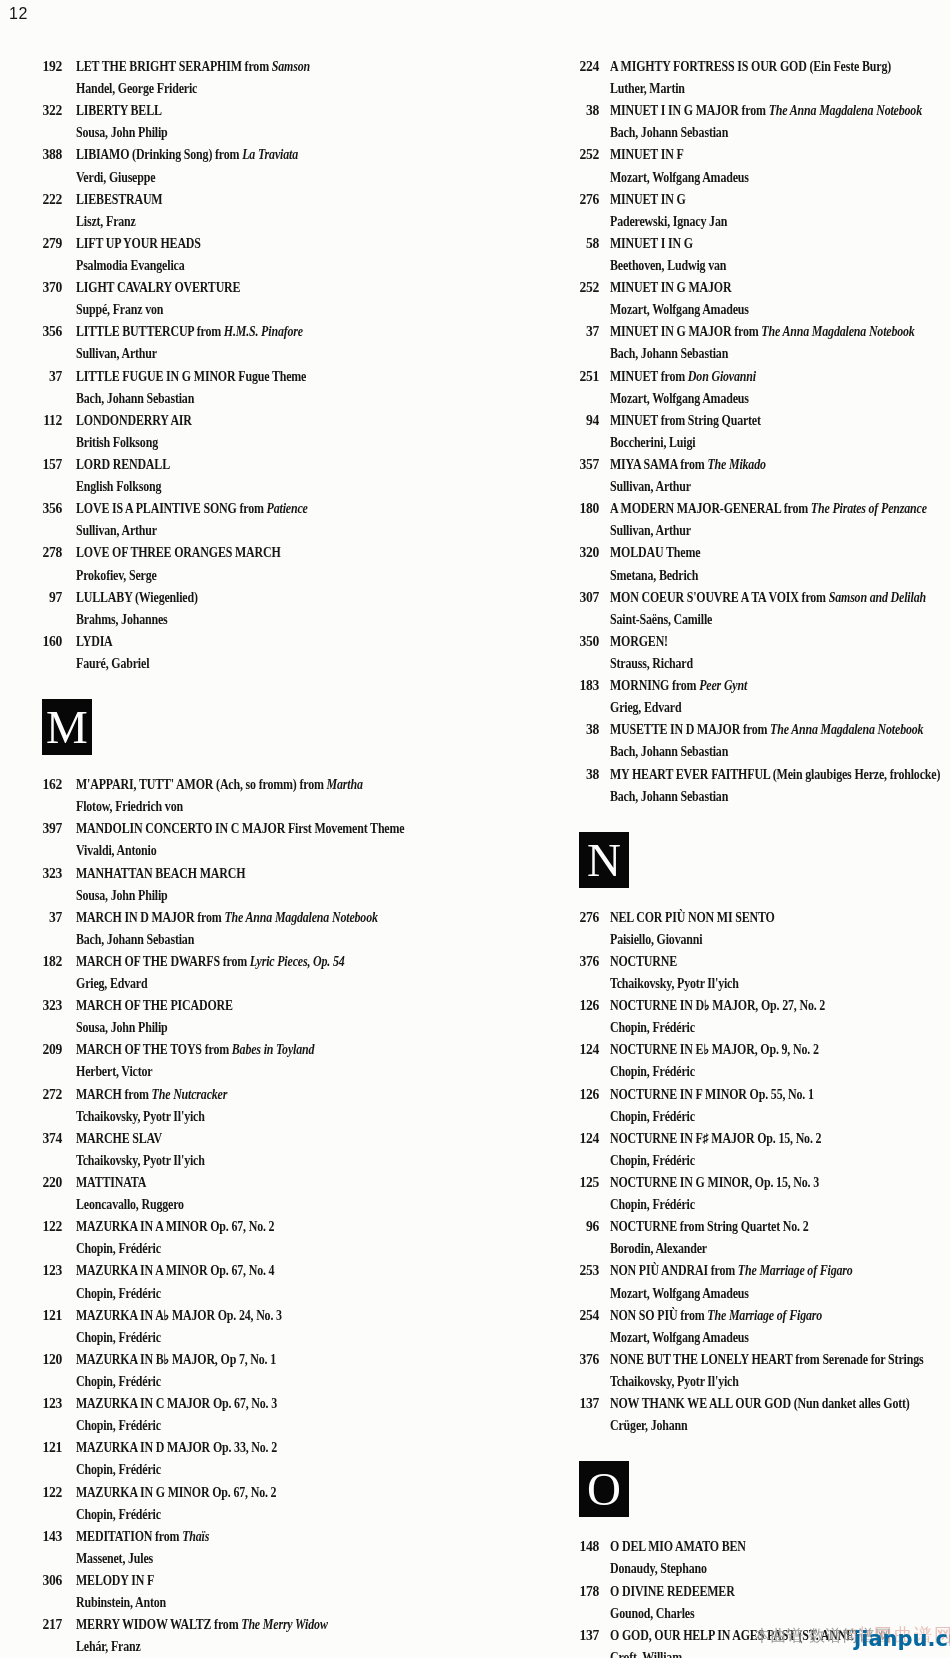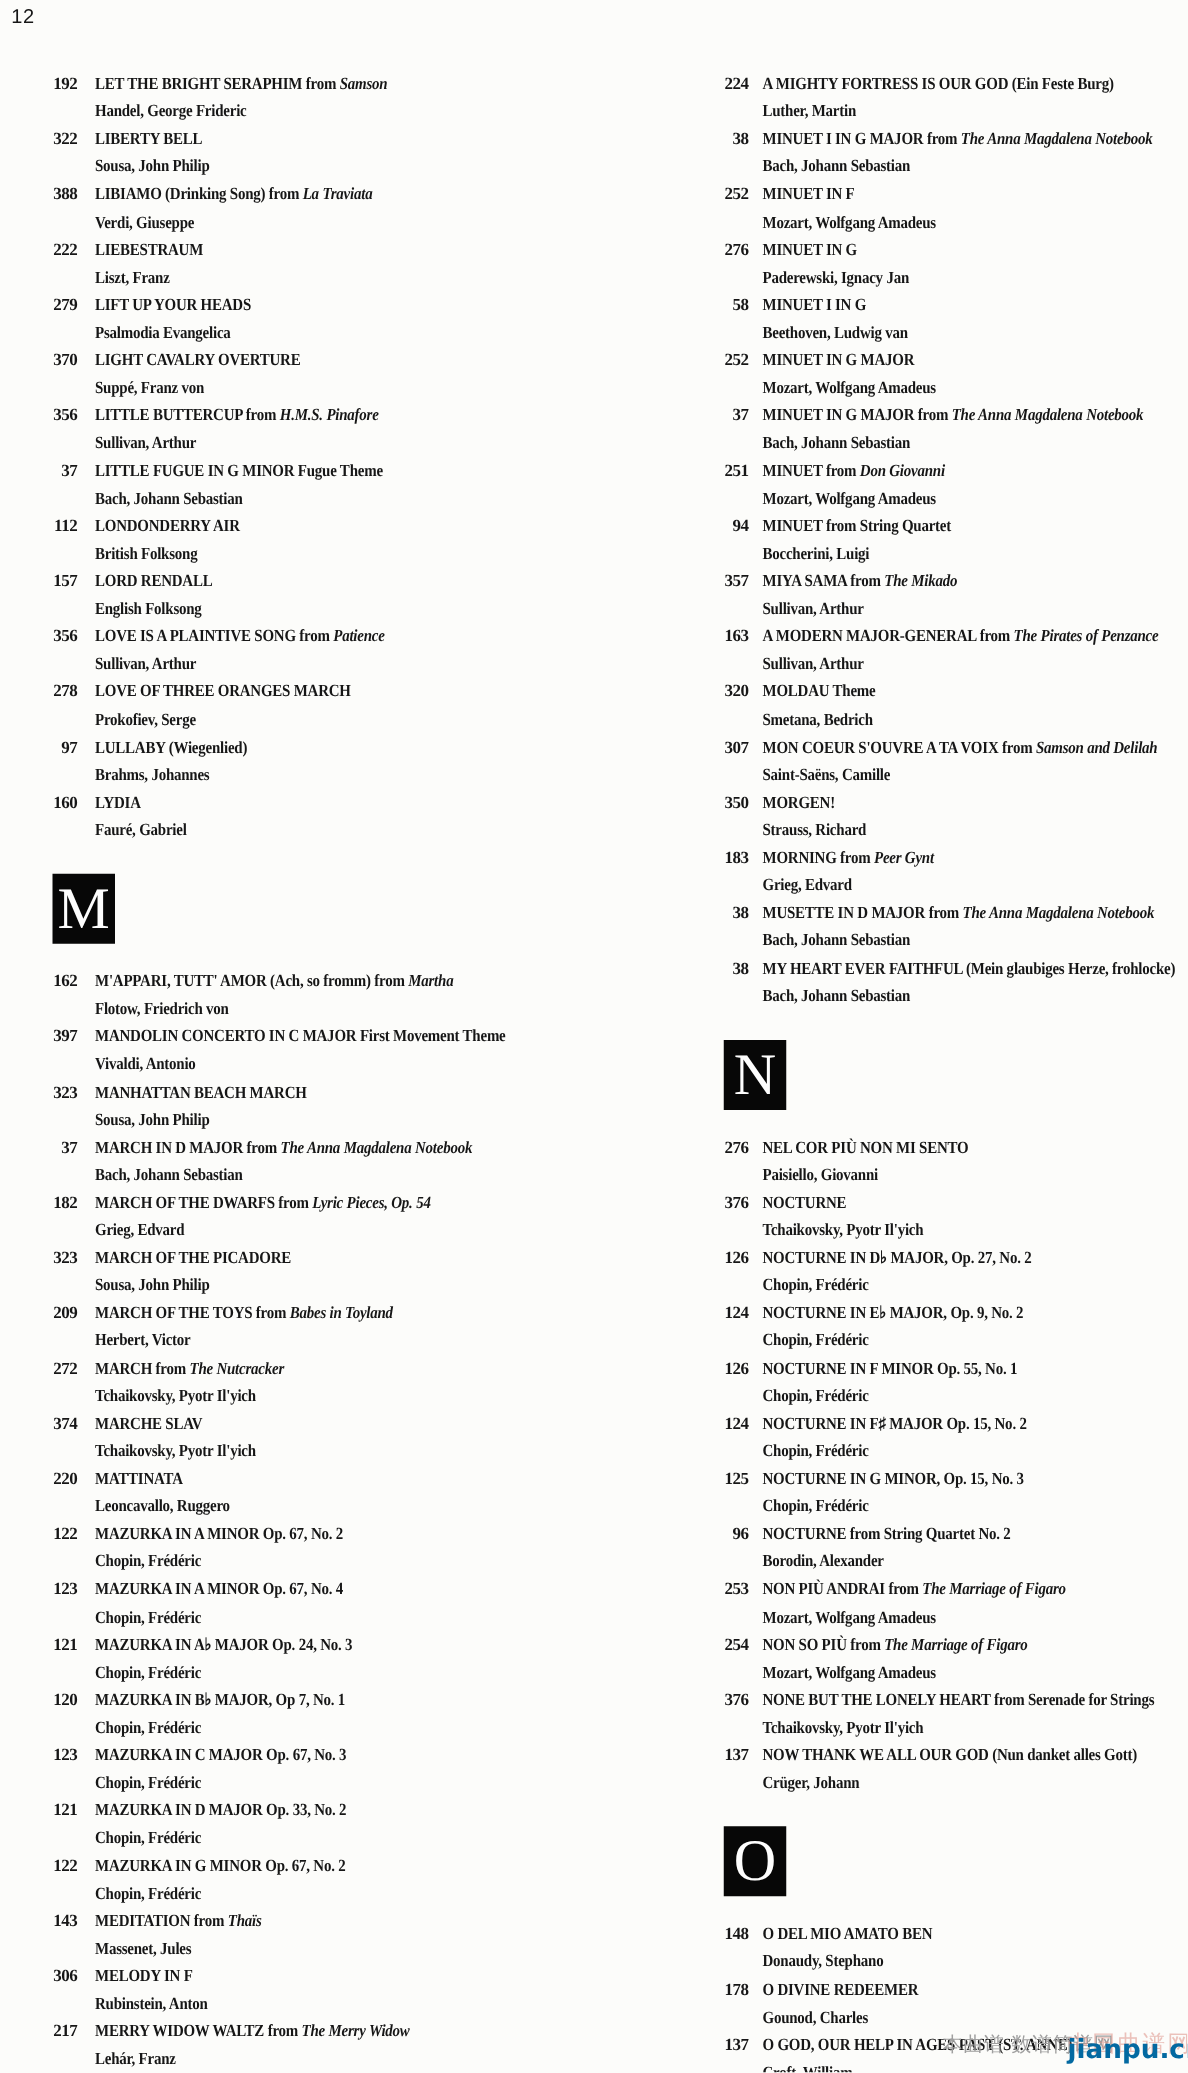--- a/index.html
+++ b/index.html
@@ -150,21 +150,21 @@
       <div class="line title-line"><span class="num">252</span><span class="txt"><span>MINUET IN G MAJOR</span></span></div>
       <div class="line composer-line"><span class="txt">Mozart, Wolfgang Amadeus</span></div>
       <div class="line title-line"><span class="num">37</span><span class="txt"><span>MINUET IN G MAJOR from </span><span class="it">The Anna Magdalena Notebook</span></span></div>
       <div class="line composer-line"><span class="txt">Bach, Johann Sebastian</span></div>
       <div class="line title-line"><span class="num">251</span><span class="txt"><span>MINUET from </span><span class="it">Don Giovanni</span></span></div>
       <div class="line composer-line"><span class="txt">Mozart, Wolfgang Amadeus</span></div>
       <div class="line title-line"><span class="num">94</span><span class="txt"><span>MINUET from String Quartet</span></span></div>
       <div class="line composer-line"><span class="txt">Boccherini, Luigi</span></div>
       <div class="line title-line"><span class="num">357</span><span class="txt"><span>MIYA SAMA from </span><span class="it">The Mikado</span></span></div>
       <div class="line composer-line"><span class="txt">Sullivan, Arthur</span></div>
-      <div class="line title-line"><span class="num">163</span><span class="txt"><span>A MODERN MAJOR-GENERAL from </span><span class="it">The Pirates of Penzance</span></span></div>
+      <div class="line title-line"><span class="num">180</span><span class="txt"><span>A MODERN MAJOR-GENERAL from </span><span class="it">The Pirates of Penzance</span></span></div>
       <div class="line composer-line"><span class="txt">Sullivan, Arthur</span></div>
       <div class="line title-line"><span class="num">320</span><span class="txt"><span>MOLDAU Theme</span></span></div>
       <div class="line composer-line"><span class="txt">Smetana, Bedrich</span></div>
       <div class="line title-line"><span class="num">307</span><span class="txt"><span>MON COEUR S'OUVRE A TA VOIX from </span><span class="it">Samson and Delilah</span></span></div>
       <div class="line composer-line"><span class="txt">Saint-Saëns, Camille</span></div>
       <div class="line title-line"><span class="num">350</span><span class="txt"><span>MORGEN!</span></span></div>
       <div class="line composer-line"><span class="txt">Strauss, Richard</span></div>
       <div class="line title-line"><span class="num">183</span><span class="txt"><span>MORNING from </span><span class="it">Peer Gynt</span></span></div>
       <div class="line composer-line"><span class="txt">Grieg, Edvard</span></div>
       <div class="line title-line"><span class="num">38</span><span class="txt"><span>MUSETTE IN D MAJOR from </span><span class="it">The Anna Magdalena Notebook</span></span></div>

